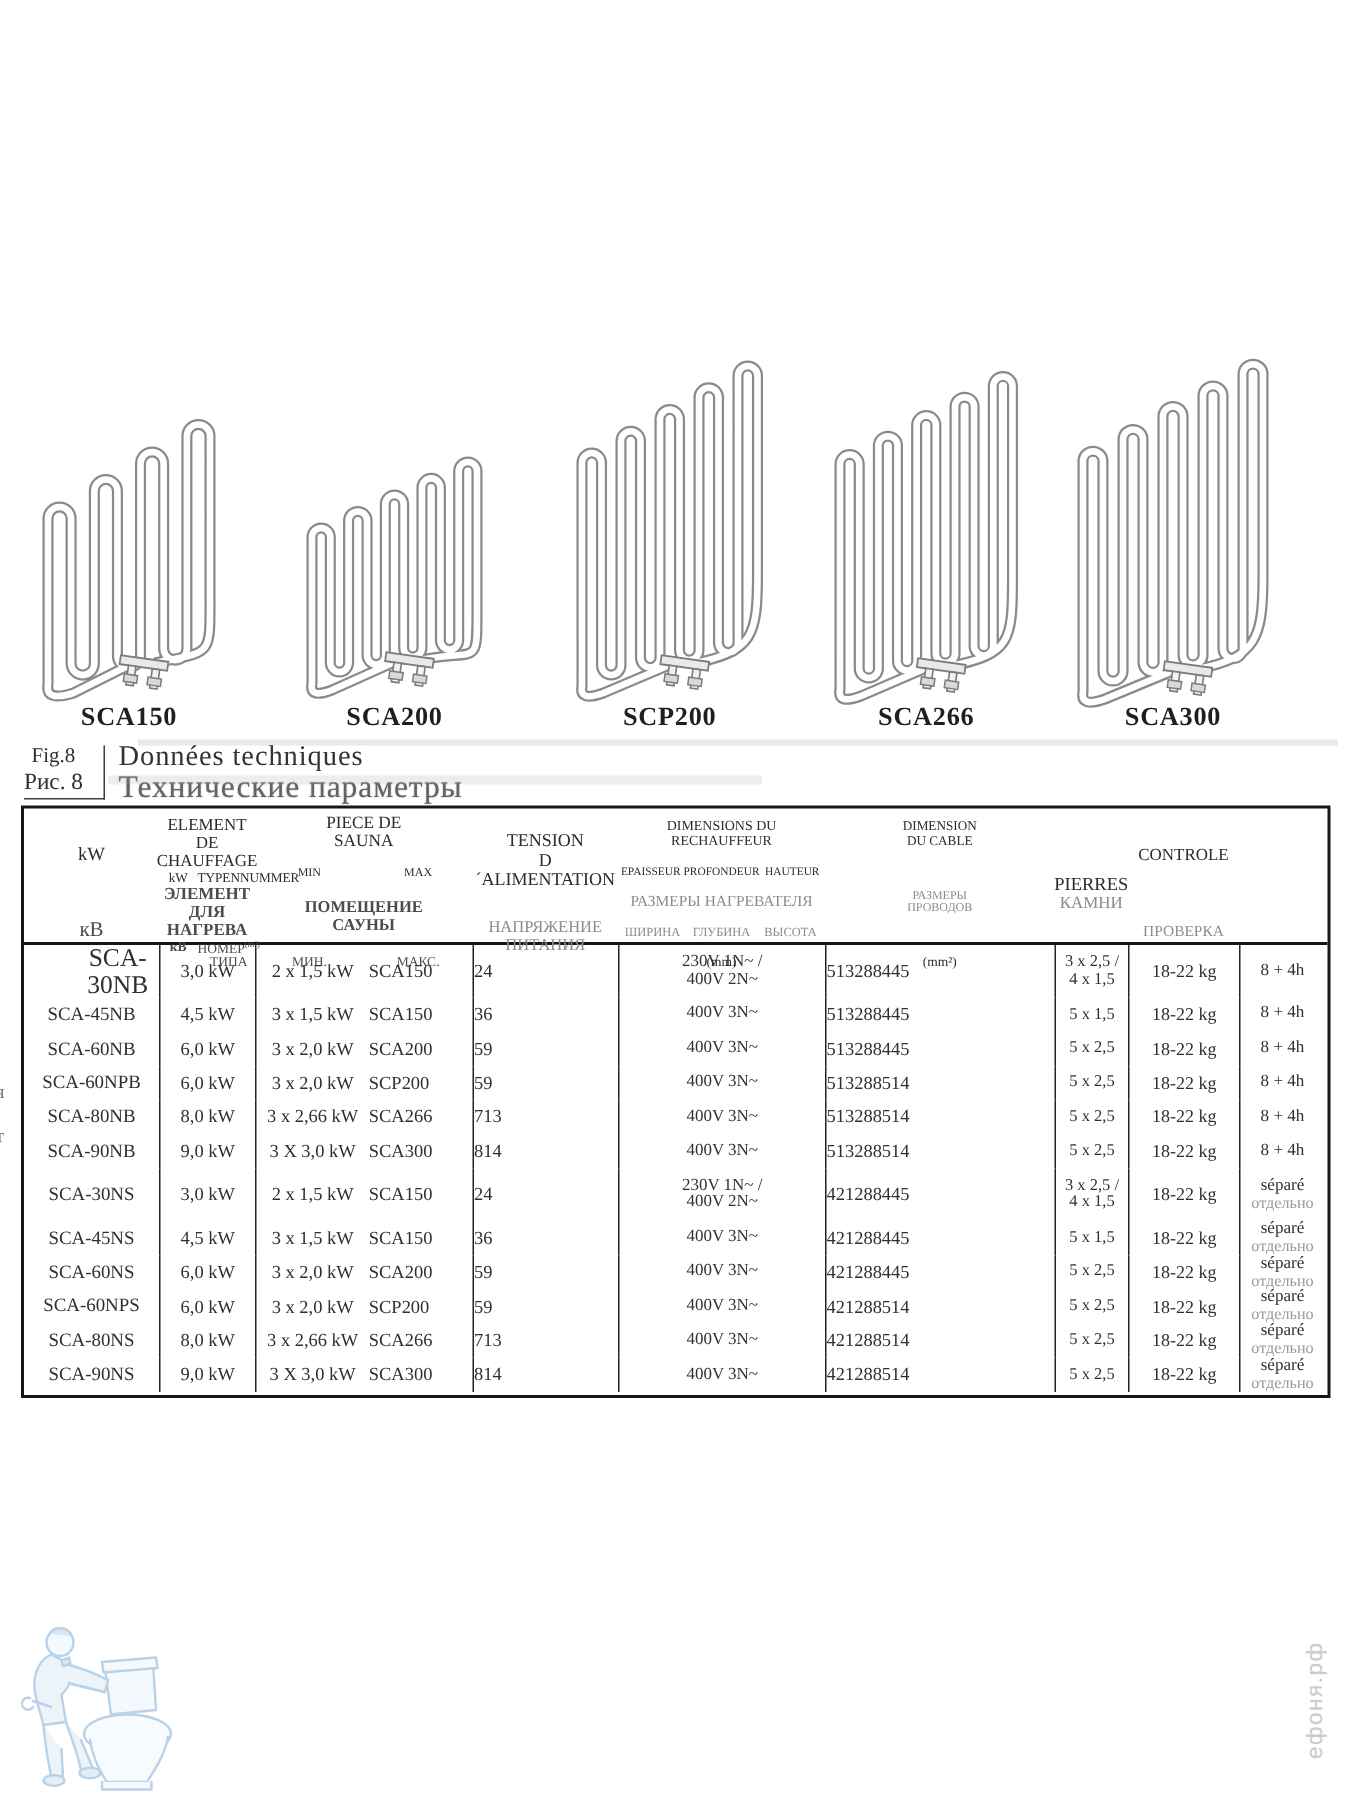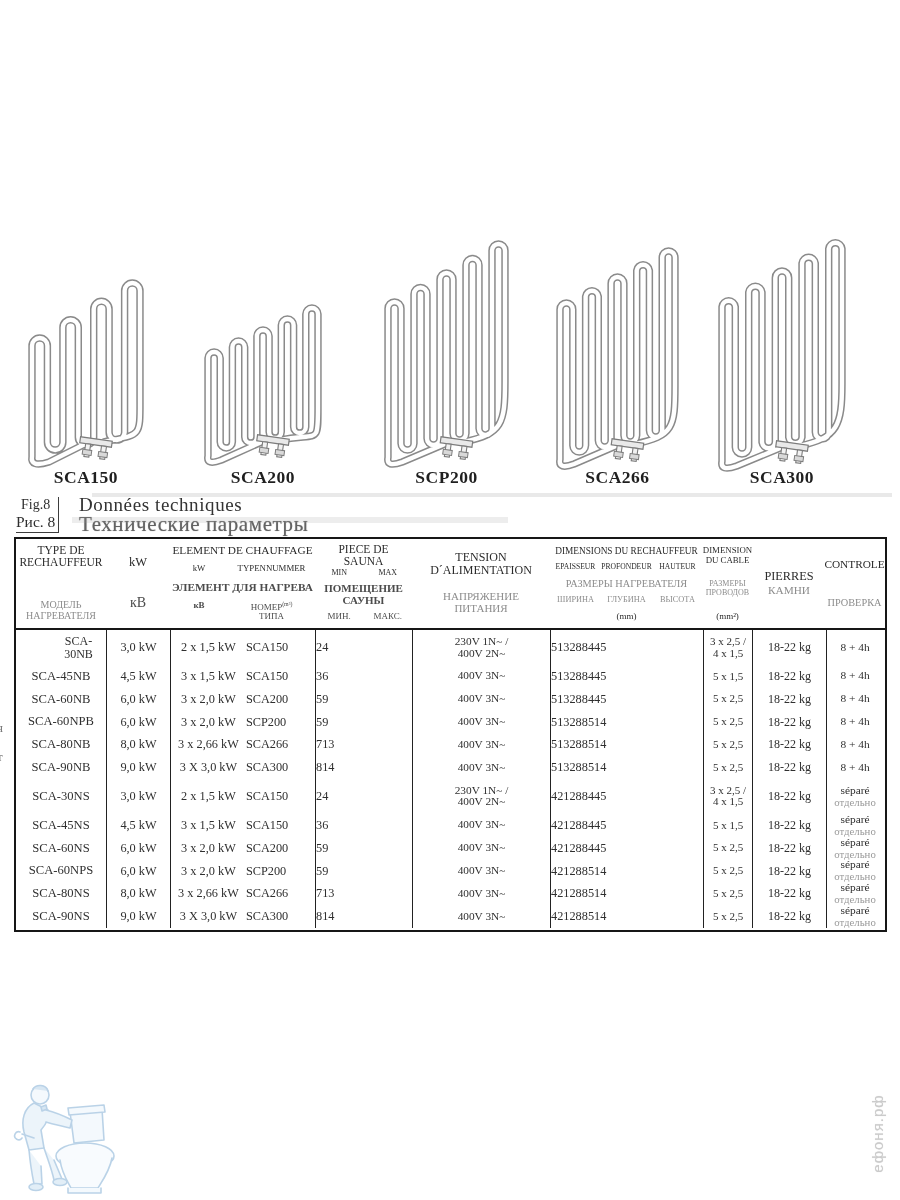--- a/index.html
+++ b/index.html
@@ -6,21 +6,21 @@
   html,body { width:900px; height:1200px; background:#fff; overflow:hidden;
     font-family:"Liberation Serif","DejaVu Serif",serif; }
   .abs { position:absolute; }
   #page { position:relative; width:876px; height:1200px; background:#ffffff; }
 
   
   .heater-label { position:absolute; top:467px; width:140px; text-align:center;
     font-size:17.5px; font-weight:bold; color:#1f1f1f; letter-spacing:.5px; }
 
   
-  #fig-box { position:absolute; left:16px; top:497px; padding:0 3px 1px 0;
+  #fig-box { position:absolute; left:16px; top:497px; padding:0 14px 1px 0;
     border-right:1.6px solid #3d3d3d; border-bottom:1.6px solid #3d3d3d; text-align:center; }
   #fig-box .l1 { font-size:14px; color:#2e2e2e; }
   #fig-box .l2 { font-size:15.5px; color:#2e2e2e; }
   #caption-fr { position:absolute; left:79px; top:494px; font-size:19px; color:#333;
     letter-spacing:.6px; }
   #caption-ru { position:absolute; left:79px; top:512px; font-size:21px; color:#636363;
     letter-spacing:.6px; text-shadow:0 0 1px #9a9a9a; }
   .smear { position:absolute; background:#9a9a9a; opacity:.22; }
 
   
@@ -135,30 +135,20 @@
     <div class="l2">Рис. 8</div>
   </div>
   <div id="caption-fr">Données techniques</div>
   <div id="caption-ru">Технические параметры</div>
   <div class="smear" style="left:92px;top:493px;width:800px;height:4px;"></div>
   <div class="smear" style="left:72px;top:517px;width:436px;height:6px;opacity:.18"></div>
 
   <div id="tbl">
     <div id="thead" class="hgrid">
 
-      <div class="hc">
-        <div>
-          <div class="fr" style="font-size:11.5px">TYPE DE</div>
-          <div class="fr" style="font-size:11.5px">RECHAUFFEUR</div>
-        </div>
-        <div>
-          <div class="ru" style="font-size:10px">МОДЕЛЬ</div>
-          <div class="ru" style="font-size:10px">НАГРЕВАТЕЛЯ</div>
-        </div>
-      </div>
 
       <div class="hc" style="justify-content:space-around">
         <div class="fr" style="font-size:12.5px">kW</div>
         <div class="rud" style="font-size:14px">кВ</div>
       </div>
 
       <div class="hc">
         <div class="fr" style="font-size:11.3px">ELEMENT DE CHAUFFAGE</div>
         <div class="row2" style="font-size:8.8px">
           <span class="fr" style="flex:0 0 40%">kW</span>
@@ -234,21 +224,21 @@
         <div class="ru" style="font-size:11.3px">КАМНИ</div>
       </div>
 
       <div class="hc" style="justify-content:space-around">
         <div class="fr" style="font-size:11.3px">CONTROLE</div>
         <div class="ru" style="font-size:10.3px">ПРОВЕРКА</div>
       </div>
     </div>
 
     <div id="tbody" class="bgrid">
-        <div class="cell" style="font-size: 12px; margin-left: 35px;">SCA-30NB</div>
+        <div class="cell" style="font-size: 17px; margin-left: 35px;">SCA-30NB</div>
         <div class="cell cb">3,0 kW</div>
         <div class="cell cb">
           <div class="sub2" style="width: 100%;">
             <div class="" style="flex: 0 0 52%; text-align: center;">2 x 1,5 kW</div>
             <div class="" style="text-align: center;">SCA150</div>
           </div>
         </div>
         <div class="cell cb">
           <div class="sub2" style="width: 100%;">
             <div class="">2</div>

